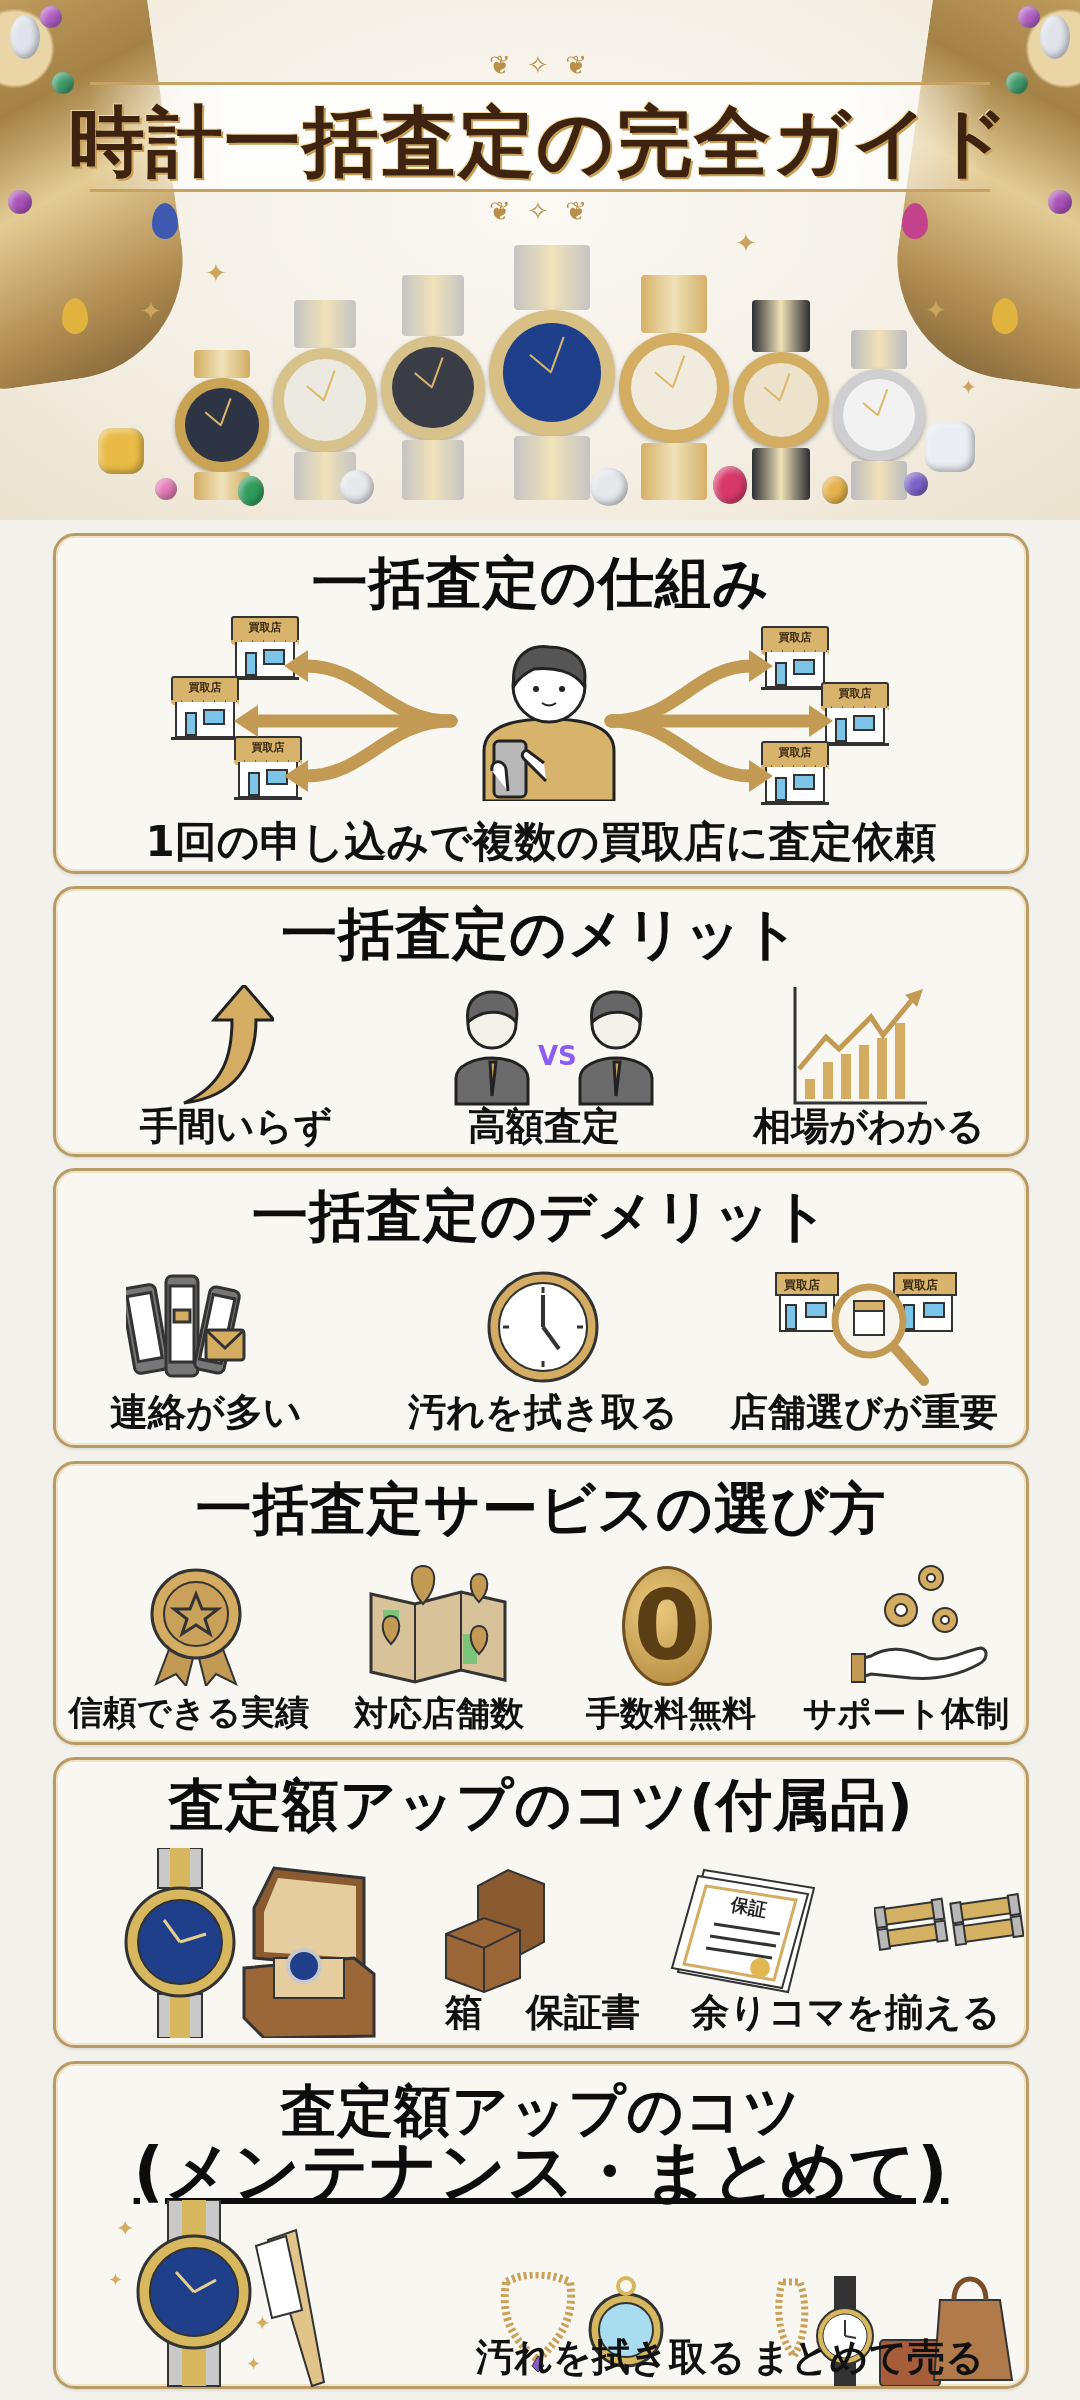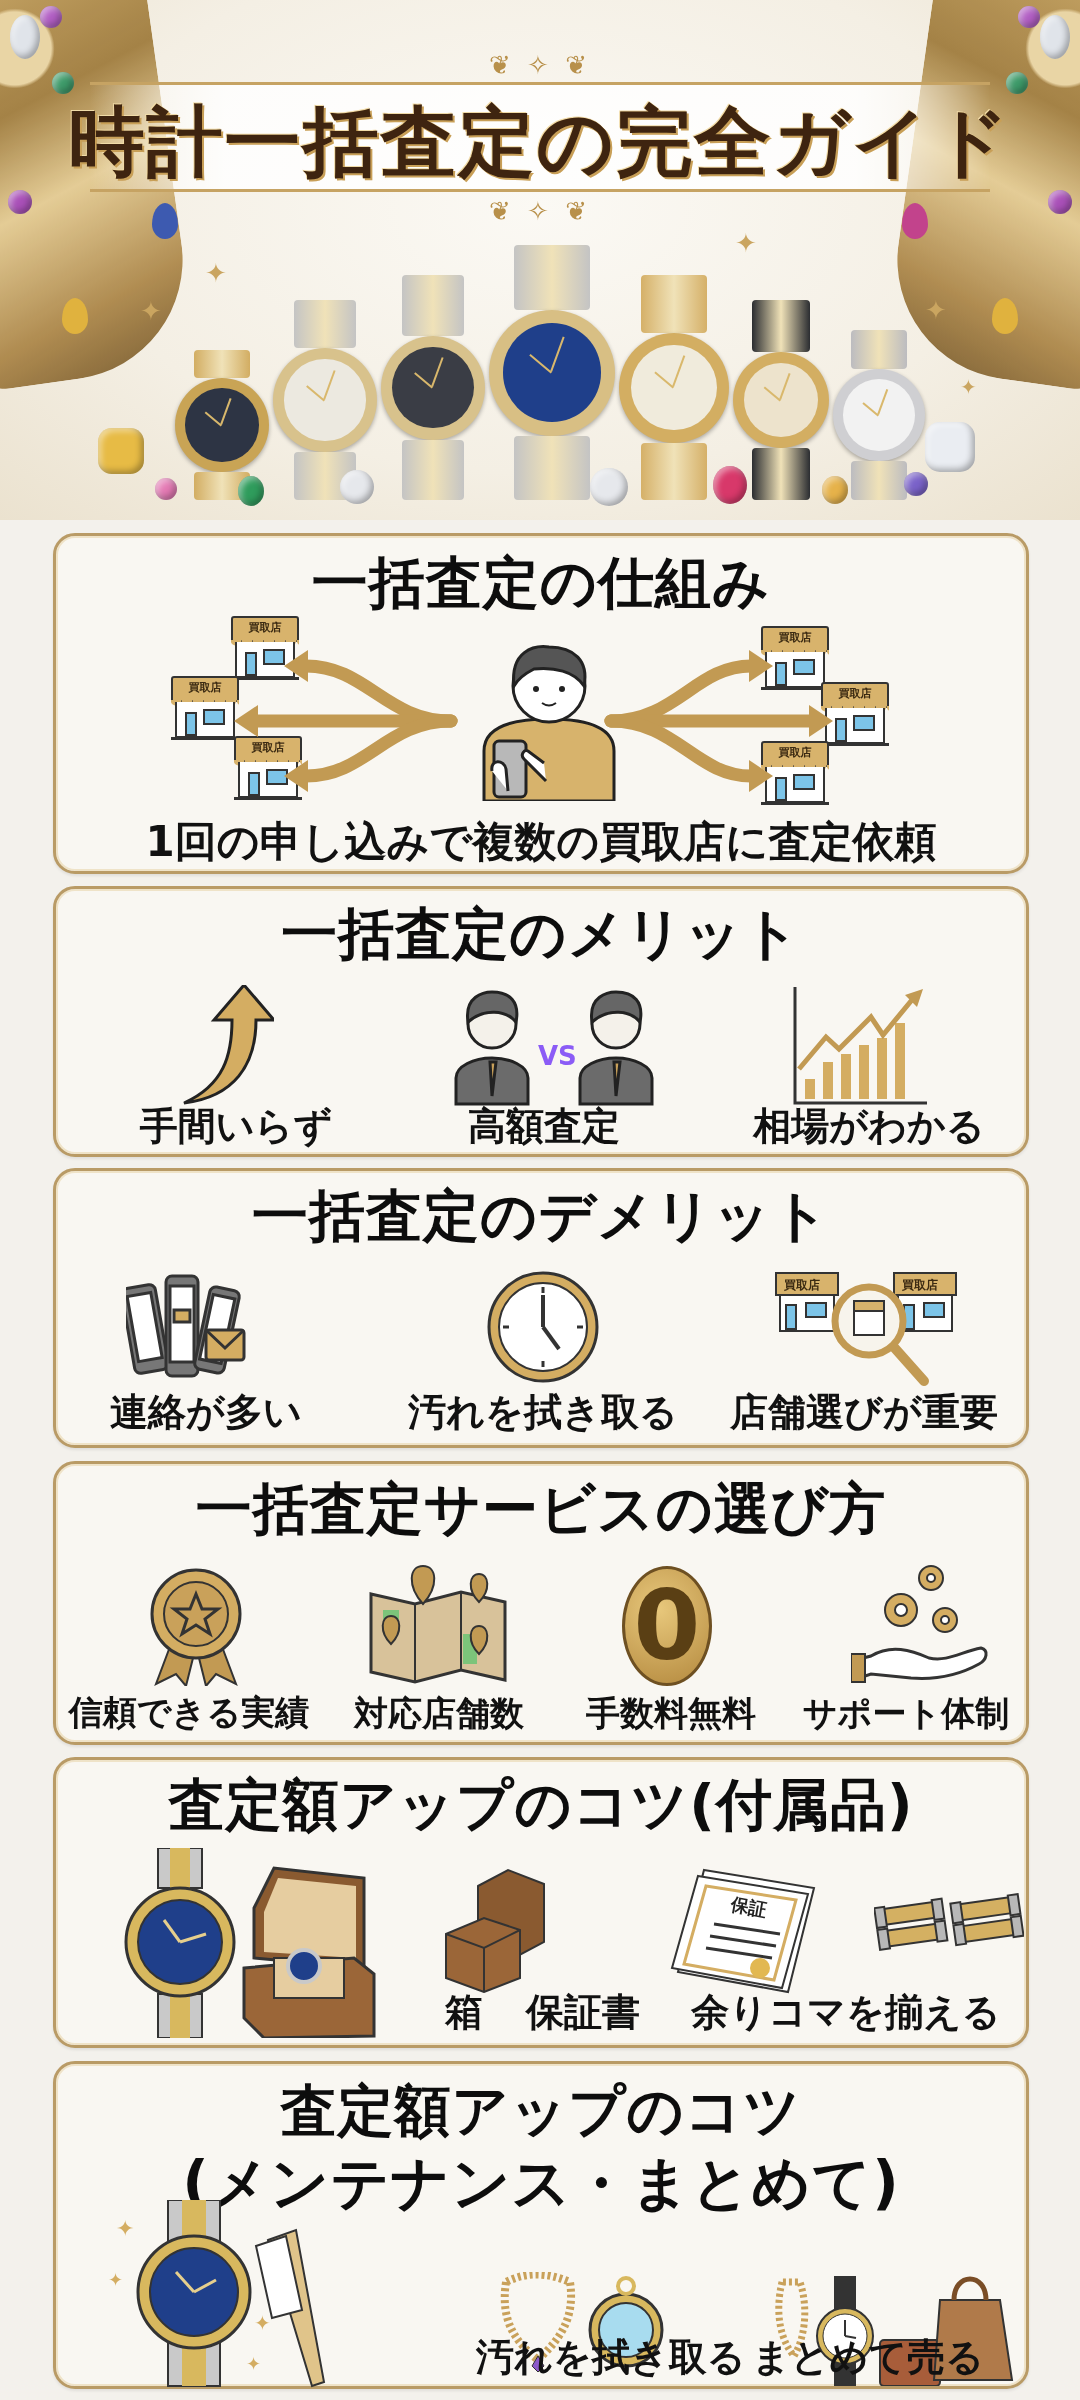--- a/index.html
+++ b/index.html
@@ -478,21 +478,21 @@
     </g>
   </svg>
 
   <p class="label" style="left:378px;width:60px;top:233px;">箱</p>
   <p class="label" style="left:452px;width:150px;top:233px;">保証書</p>
   <p class="label" style="left:620px;width:340px;top:233px;">余りコマを揃える</p>
 </section>
 
 <section class="card" style="top:2061px;height:328px;">
   <h2 class="card-title" style="top:16px;">査定額アップのコツ</h2>
-  <h3 class="card-title" style="top:88px;font-size:58px;">(メンテナンス・まとめて)</h3>
+  <h3 class="card-title" style="top:72px;font-size:66px;text-decoration:underline;">(メンテナンス・まとめて)</h3>
 
   <svg style="position:absolute;left:50px;top:136px;" width="220" height="188">
     <rect x="62" y="0" width="52" height="46" fill="#c9c9c9" stroke="#333" stroke-width="2"></rect>
     <rect x="76" y="0" width="24" height="46" fill="#d8b85e"></rect>
     <rect x="62" y="138" width="52" height="48" fill="#c9c9c9" stroke="#333" stroke-width="2"></rect>
     <rect x="76" y="138" width="24" height="48" fill="#d8b85e"></rect>
     <circle cx="88" cy="92" r="56" fill="#d8b85e" stroke="#333" stroke-width="3"></circle>
     <circle cx="88" cy="92" r="44" fill="#1f3f8a" stroke="#333" stroke-width="2"></circle>
     <line x1="88" y1="92" x2="70" y2="72" stroke="#e6cf8d" stroke-width="3"></line>
     <line x1="88" y1="92" x2="110" y2="80" stroke="#e6cf8d" stroke-width="3"></line>

